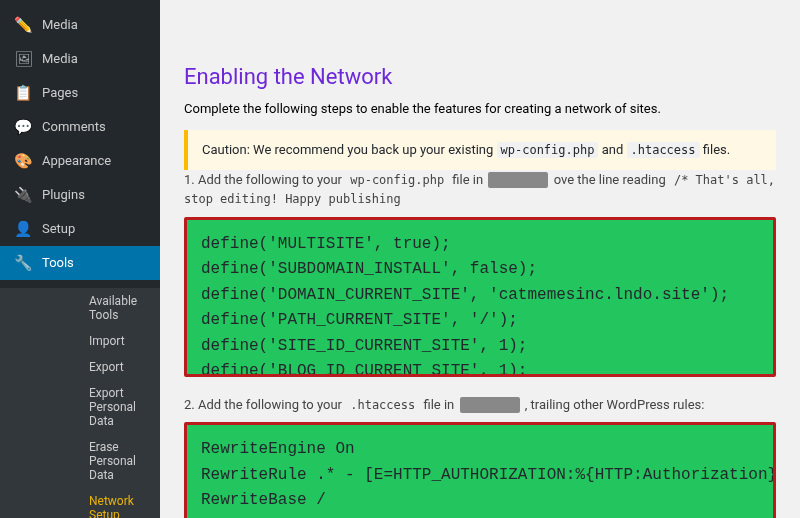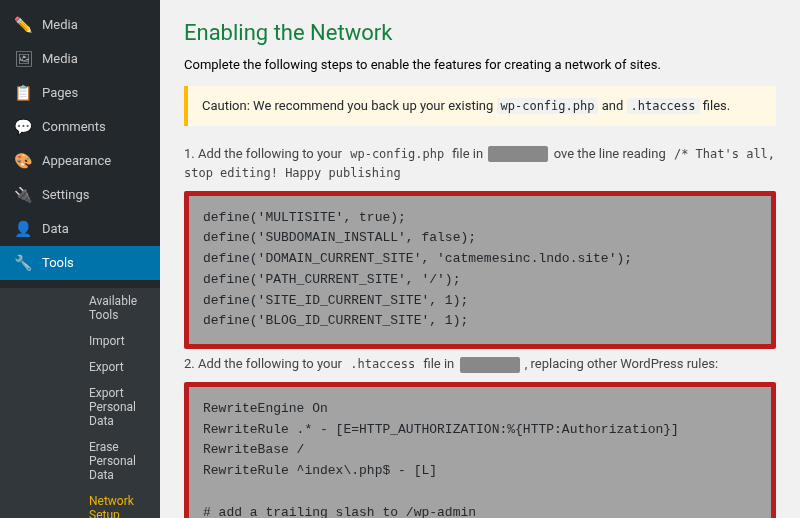--- a/index.html
+++ b/index.html
@@ -73,50 +73,50 @@
     #main {
       flex: 1;
       overflow-y: auto;
       padding: 20px 24px;
       background: #f1f1f1;
     }
 
     .page-title {
       font-size: 22px;
       font-weight: 400;
-      color: #15803d;
+      color: #6d28d9;
       margin-bottom: 12px;
+      margin-top: 44px;
     }
 
     .page-desc {
       font-size: 13px;
       color: #000000;
       margin-bottom: 14px;
     }
 
     .caution-box {
       background: #fff8e5;
       border-left: 4px solid #ffb900;
       padding: 10px 14px;
-      margin-bottom: 18px;
       font-size: 13px;
       color: #23282d;
       line-height: 1.5;
     }
 
     .caution-box code {
       background: #f1f1f1;
       padding: 1px 4px;
       border-radius: 2px;
       font-family: monospace;
       font-size: 12px;
     }
 
     .step-section {
-      margin-bottom: 5px;
+      margin-bottom: 18px;
     }
 
     .step-label {
       font-size: 13px;
       color: #444;
       margin-bottom: 8px;
       line-height: 1.5;
     }
 
     .step-label code {
@@ -133,25 +133,25 @@
       color: transparent;
       user-select: none;
       min-width: 60px;
       height: 16px;
       border-radius: 2px;
       vertical-align: middle;
       margin: 0 2px;
     }
 
     .code-block {
-      background: #a3a3a3;
-      border: 5px solid #b91c1c;
+      background: #22c55e;
+      border: 3px solid #b91c1c;
       padding: 12px 14px;
       font-family: "Courier New", Courier, monospace;
-      font-size: 13px;
+      font-size: 16px;
       line-height: 1.6;
       color: #23282d;
       white-space: pre;
       overflow-x: auto;
       border-radius: 2px;
     }
 
     .wp-config-code {
       max-height: 160px;
     }
@@ -180,25 +180,25 @@
     <div class="sidebar-item">
       <span class="menu-icon">💬</span>
       <span>Comments</span>
     </div>
     <div class="sidebar-item">
       <span class="menu-icon">🎨</span>
       <span>Appearance</span>
     </div>
     <div class="sidebar-item">
       <span class="menu-icon">🔌</span>
-      <span>Settings</span>
+      <span>Plugins</span>
     </div>
     <div class="sidebar-item">
       <span class="menu-icon">👤</span>
-      <span>Data</span>
+      <span>Setup</span>
     </div>
     <div class="sidebar-item active">
       <span class="menu-icon">🔧</span>
       <span>Tools</span>
     </div>
   </div>
 
   <div class="sidebar-submenu">
     <div class="sidebar-submenu-item">Available Tools</div>
     <div class="sidebar-submenu-item">Import</div>
@@ -245,21 +245,21 @@
 define('SITE_ID_CURRENT_SITE', 1);
 define('BLOG_ID_CURRENT_SITE', 1);</div>
   </div>
 
   <div class="step-section">
     <p class="step-label">
       <span>2. Add the following to your</span>
       <code>.htaccess</code>
       <span> file in </span>
       <span class="redact-box">&nbsp;&nbsp;&nbsp;&nbsp;&nbsp;&nbsp;&nbsp;&nbsp;&nbsp;&nbsp;&nbsp;&nbsp;</span>
-      <span>, replacing other WordPress rules:</span>
+      <span>, trailing other WordPress rules:</span>
     </p>
     <div class="code-block htaccess-code">RewriteEngine On
 RewriteRule .* - [E=HTTP_AUTHORIZATION:%{HTTP:Authorization}]
 RewriteBase /
 RewriteRule ^index\.php$ - [L]
 
 # add a trailing slash to /wp-admin
 RewriteRule ^([_0-9a-zA-Z-]+/)?wp-admin$ $1wp-admin/ [R=301,L]
 
 RewriteCond %{REQUEST_FILENAME} -f [OR]

